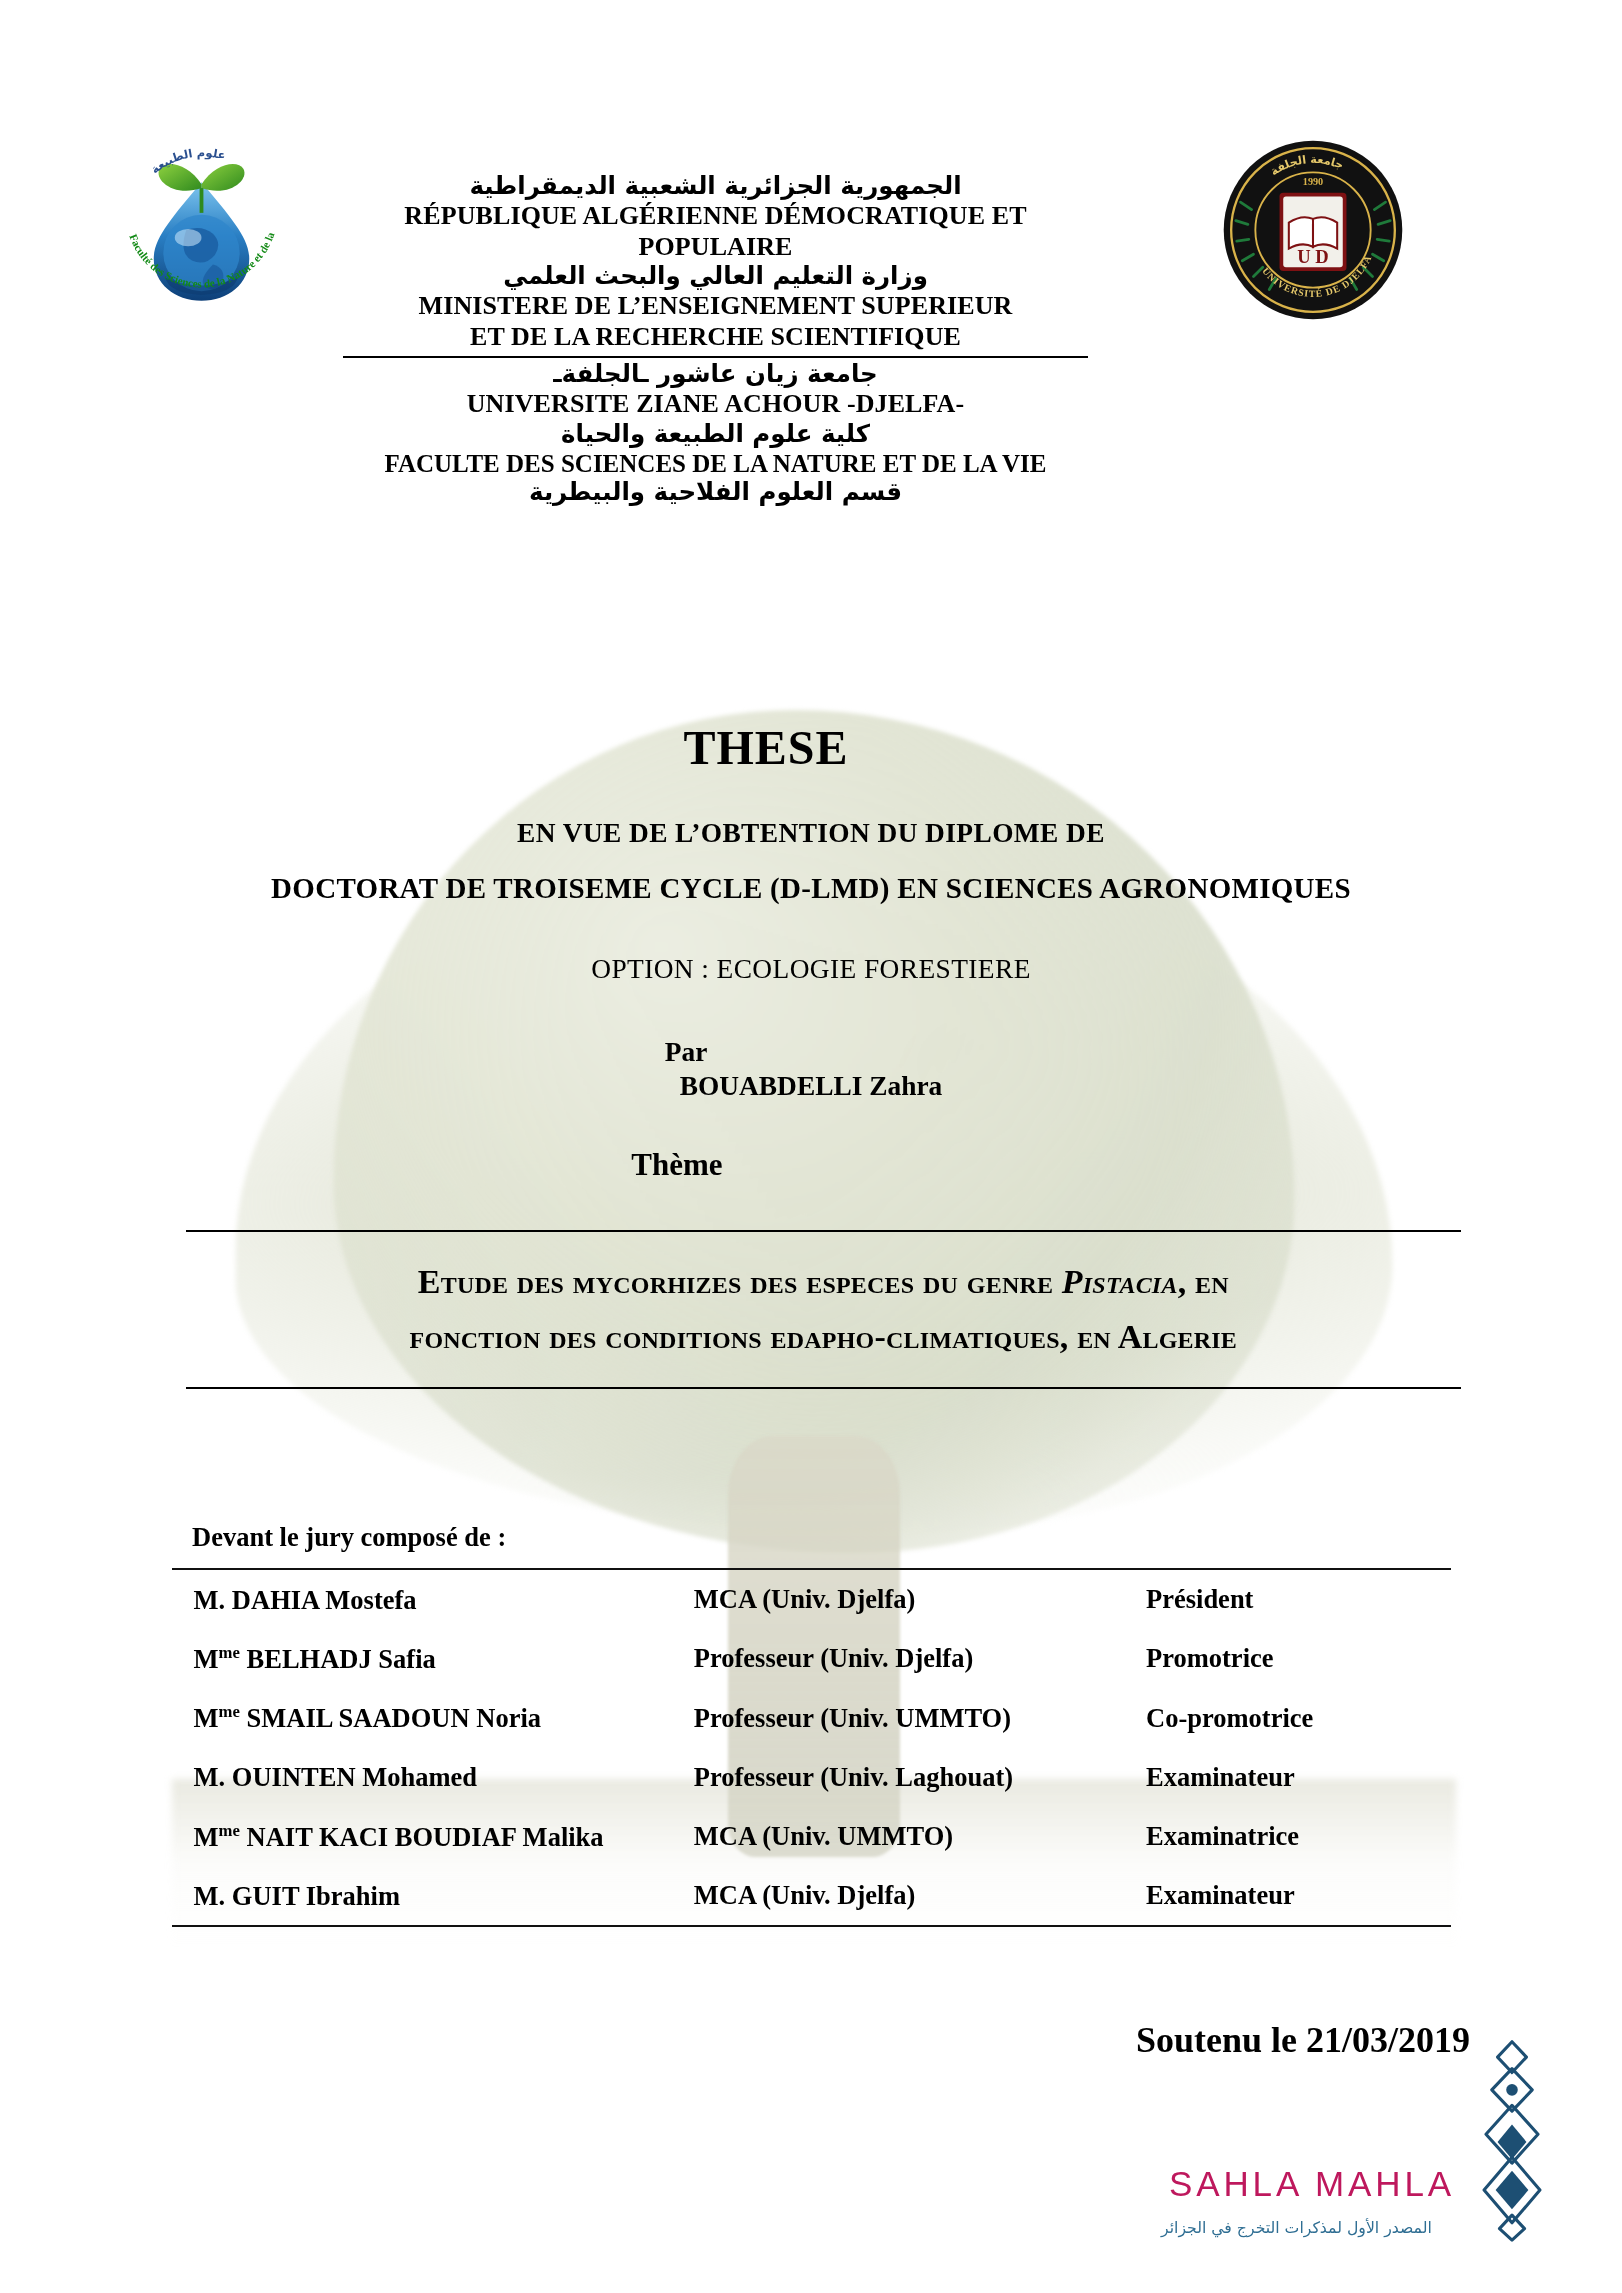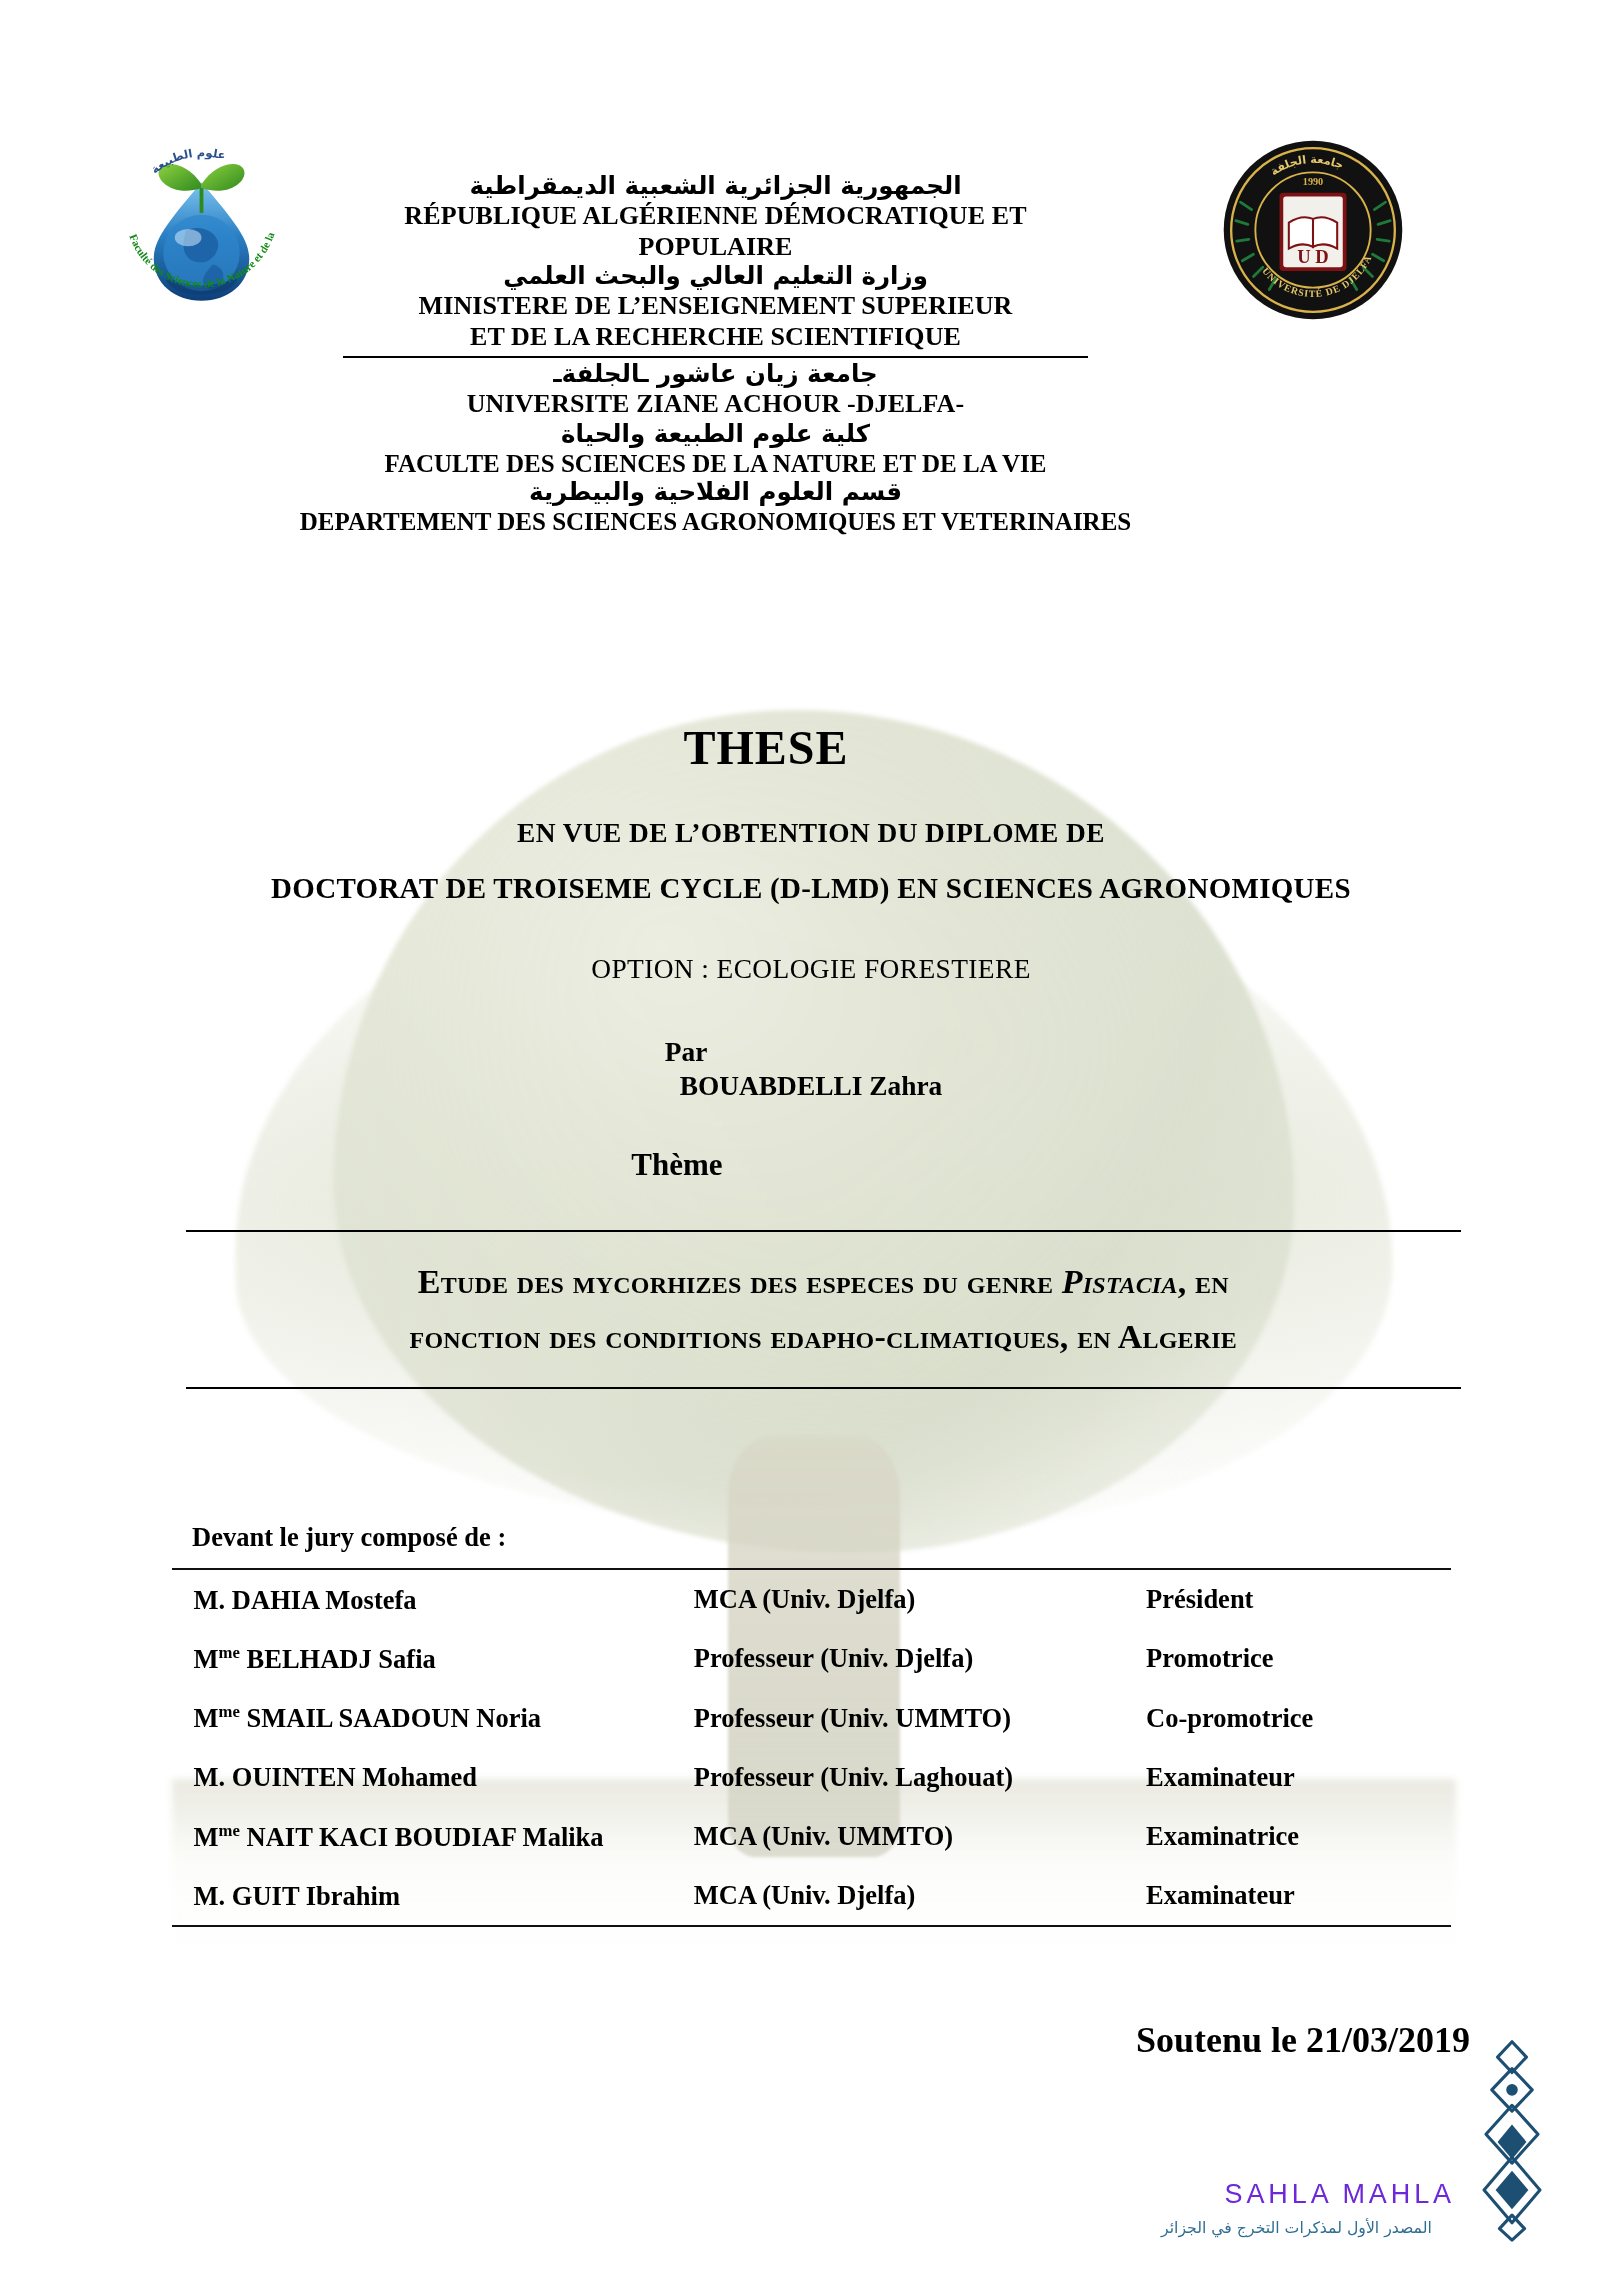--- a/index.html
+++ b/index.html
@@ -252,27 +252,27 @@
   .brand-mark {
     position: absolute;
     right: 7.8px;
     top: 0;
     width: 106px;
     height: 211px;
   }
   .brand-title {
     position: absolute;
     left: 0;
-    top: 145px;
+    top: 130px;
     width: 294px;
     text-align: right;
     font-family: "Liberation Sans", "DejaVu Sans", sans-serif;
-    font-size: 27px;
+    font-size: 35px;
     letter-spacing: 3.9px;
-    color: #6d28d9;
+    color: #be185d;
     font-weight: 500;
   }
   .brand-sub {
     position: absolute;
     left: 0;
     top: 184px;
     width: 294px;
     text-align: left;
     font-family: "DejaVu Sans", "Liberation Sans", sans-serif;
     font-size: 15.7px;
@@ -380,21 +380,20 @@
         <div class="ln fr">POPULAIRE</div>
         <div class="ln ar">وزارة التعليم العالي والبحث العلمي</div>
         <div class="ln fr">MINISTERE DE L’ENSEIGNEMENT SUPERIEUR</div>
         <div class="ln fr">ET DE LA RECHERCHE SCIENTIFIQUE</div>
         <div class="rule-head"></div>
         <div class="ln ar">جامعة زيان عاشور ـالجلفةـ</div>
         <div class="ln fr">UNIVERSITE ZIANE ACHOUR -DJELFA-</div>
         <div class="ln ar">كلية علوم الطبيعة والحياة</div>
         <div class="ln fr-sm">FACULTE DES SCIENCES DE LA NATURE ET DE LA VIE</div>
         <div class="ln ar">قسم العلوم الفلاحية والبيطرية</div>
-        <div class="ln fr-sm">DEPARTEMENT DES SCIENCES AGRONOMIQUES ET VETERINAIRES</div>
       </div>
     </div>
 
     <div class="these">THESE</div>
     <div class="obtention">EN VUE DE L’OBTENTION DU DIPLOME DE</div>
     <div class="doctorat">DOCTORAT DE TROISEME CYCLE (D-LMD) EN SCIENCES AGRONOMIQUES</div>
     <div class="option">OPTION : ECOLOGIE FORESTIERE</div>
     <div class="par">Par</div>
     <div class="author">BOUABDELLI Zahra</div>
     <div class="theme">Thème</div>

